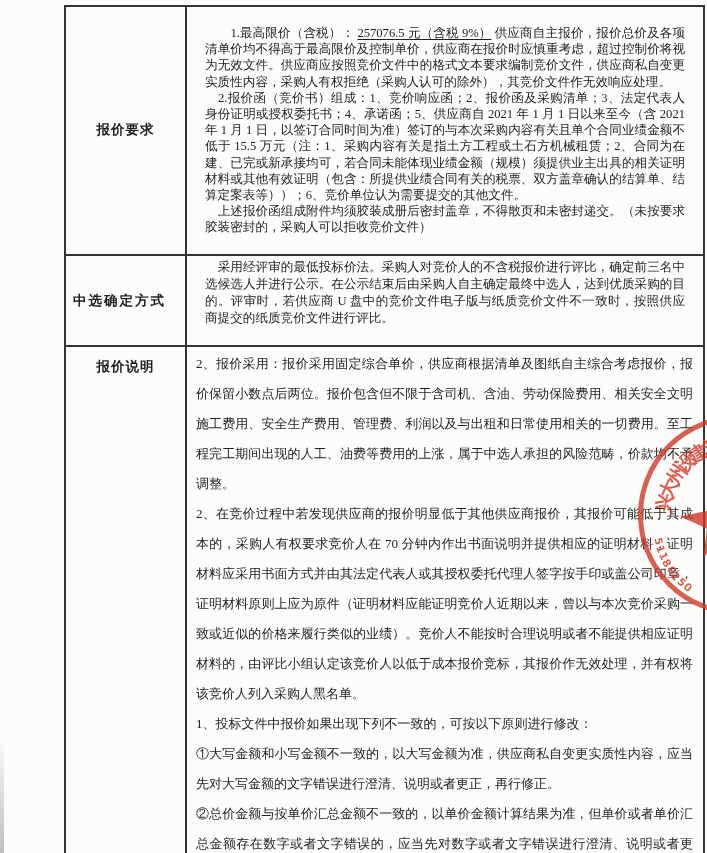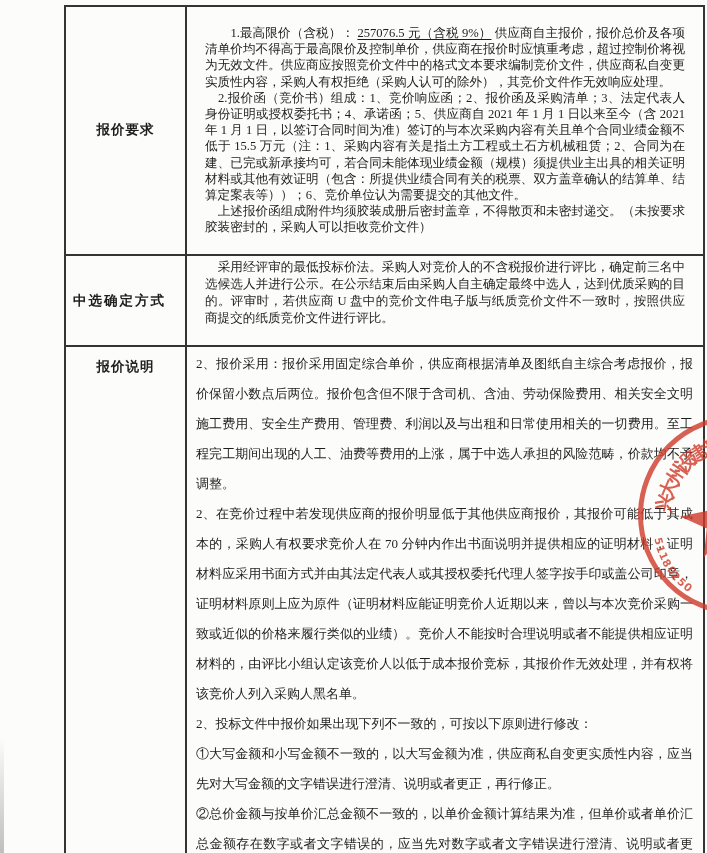--- a/index.html
+++ b/index.html
@@ -75,21 +75,21 @@
       <td class="col-label label-cell r2">中选确定方式</td>
       <td class="col-content content-cell r2">
         <div class="p">　采用经评审的最低投标价法。采购人对竞价人的不含税报价进行评比，确定前三名中选候选人并进行公示。在公示结束后由采购人自主确定最终中选人，达到优质采购的目的。评审时，若供应商 U 盘中的竞价文件电子版与纸质竞价文件不一致时，按照供应商提交的纸质竞价文件进行评比。</div>
       </td>
     </tr>
     <tr style="height:539px;">
       <td class="col-label label-cell r3">报价说明</td>
       <td class="col-content content-cell r3">
         <div class="p">2、报价采用：报价采用固定综合单价，供应商根据清单及图纸自主综合考虑报价，报价保留小数点后两位。报价包含但不限于含司机、含油、劳动保险费用、相关安全文明施工费用、安全生产费用、管理费、利润以及与出租和日常使用相关的一切费用。至工程完工期间出现的人工、油费等费用的上涨，属于中选人承担的风险范畴，价款均不予调整。</div>
         <div class="p">2、在竞价过程中若发现供应商的报价明显低于其他供应商报价，其报价可能低于其成本的，采购人有权要求竞价人在 70 分钟内作出书面说明并提供相应的证明材料，证明材料应采用书面方式并由其法定代表人或其授权委托代理人签字按手印或盖公司印章，证明材料原则上应为原件（证明材料应能证明竞价人近期以来，曾以与本次竞价采购一致或近似的价格来履行类似的业绩）。竞价人不能按时合理说明或者不能提供相应证明材料的，由评比小组认定该竞价人以低于成本报价竞标，其报价作无效处理，并有权将该竞价人列入采购人黑名单。</div>
-        <div class="p">2、投标文件中报价如果出现下列不一致的，可按以下原则进行修改：</div>
+        <div class="p">1、投标文件中报价如果出现下列不一致的，可按以下原则进行修改：</div>
         <div class="p">①大写金额和小写金额不一致的，以大写金额为准，供应商私自变更实质性内容，应当先对大写金额的文字错误进行澄清、说明或者更正，再行修正。</div>
         <div class="p">②总价金额与按单价汇总金额不一致的，以单价金额计算结果为准，但单价或者单价汇总金额存在数字或者文字错误的，应当先对数字或者文字错误进行澄清、说明或者更正，再行修正。</div>
       </td>
     </tr>
   </tbody>
     </table>
 
   <div class="stamp" style="border-color: rgb(207, 58, 42); color: rgb(207, 58, 42);">
     <span class="seal-star">★</span>
   <span class="seal-char" style="left: 9.74819px; top: 71.3671px; transform: rotate(282deg);">兴</span>

